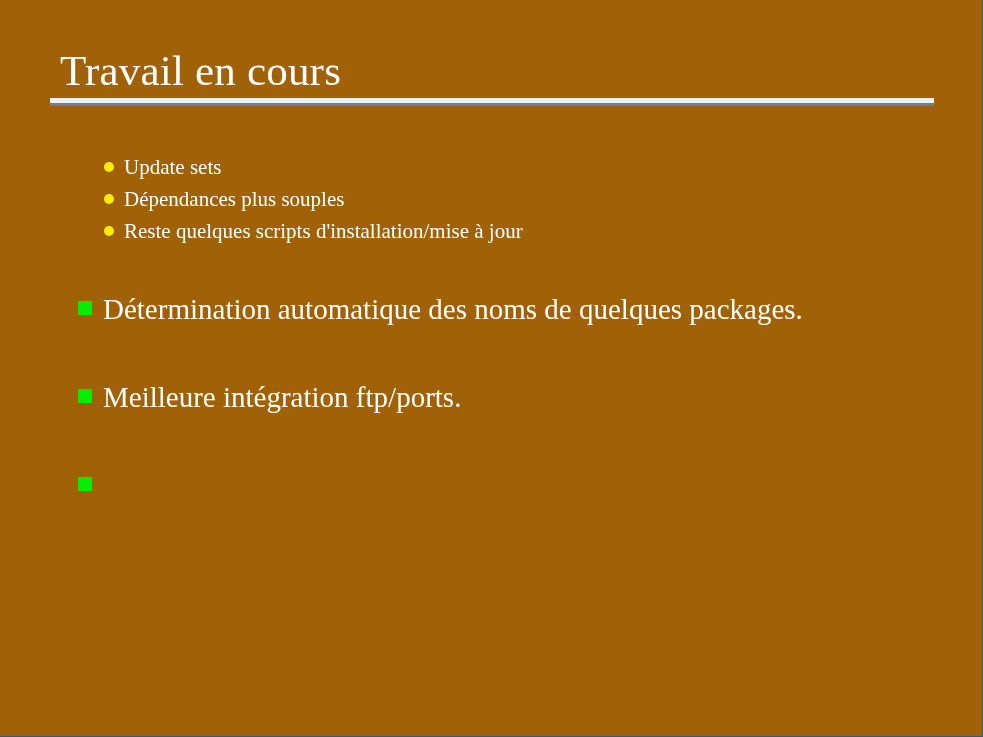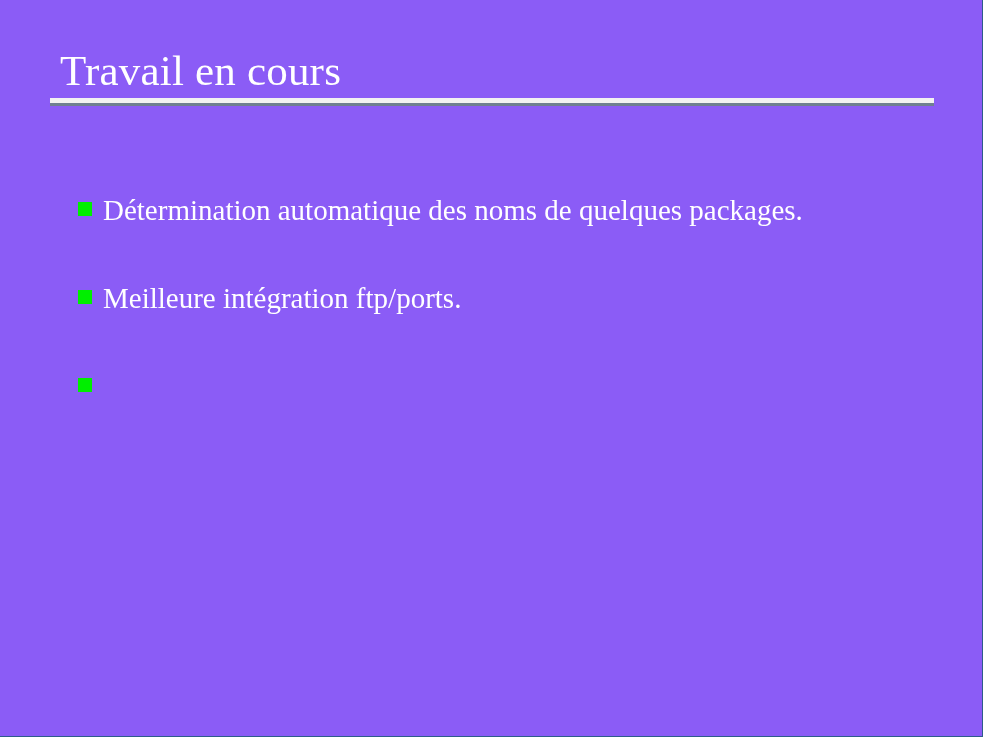--- a/index.html
+++ b/index.html
@@ -11,21 +11,21 @@
     width: 983px;
     height: 737px;
     overflow: hidden;
     font-family: "Liberation Serif", "DejaVu Serif", serif;
   }
 
   #slide {
     position: relative;
     width: 983px;
     height: 737px;
-    background: #8b5cf6;
+    background: #a16207;
     box-sizing: border-box;
     border-right: 1px solid #2d5c8c;
     border-bottom: 1px solid #2d5c8c;
   }
 
   
   .title-block {
     position: absolute;
     left: 50px;
     top: 46px;
@@ -104,20 +104,34 @@
 <div id="slide">
 
   <div class="title-block">
     <div class="slide-title">Travail en cours</div>
     <div class="title-rule"></div>
   </div>
 
   <div class="body-block">
 
 
+    <div class="sub-list">
+      <div class="bullet-l2">
+        <span class="marker-dot"></span>
+        <span>Update sets</span>
+      </div>
+      <div class="bullet-l2">
+        <span class="marker-dot"></span>
+        <span>Dépendances plus souples</span>
+      </div>
+      <div class="bullet-l2">
+        <span class="marker-dot"></span>
+        <span>Reste quelques scripts d'installation/mise à jour</span>
+      </div>
+    </div>
 
     <div class="gap-lg"></div>
 
     <div class="bullet-l1">
       <span class="marker-sq"></span>
       <span>Détermination automatique des noms de quelques packages.</span>
     </div>
 
     <div class="gap-md"></div>
 

